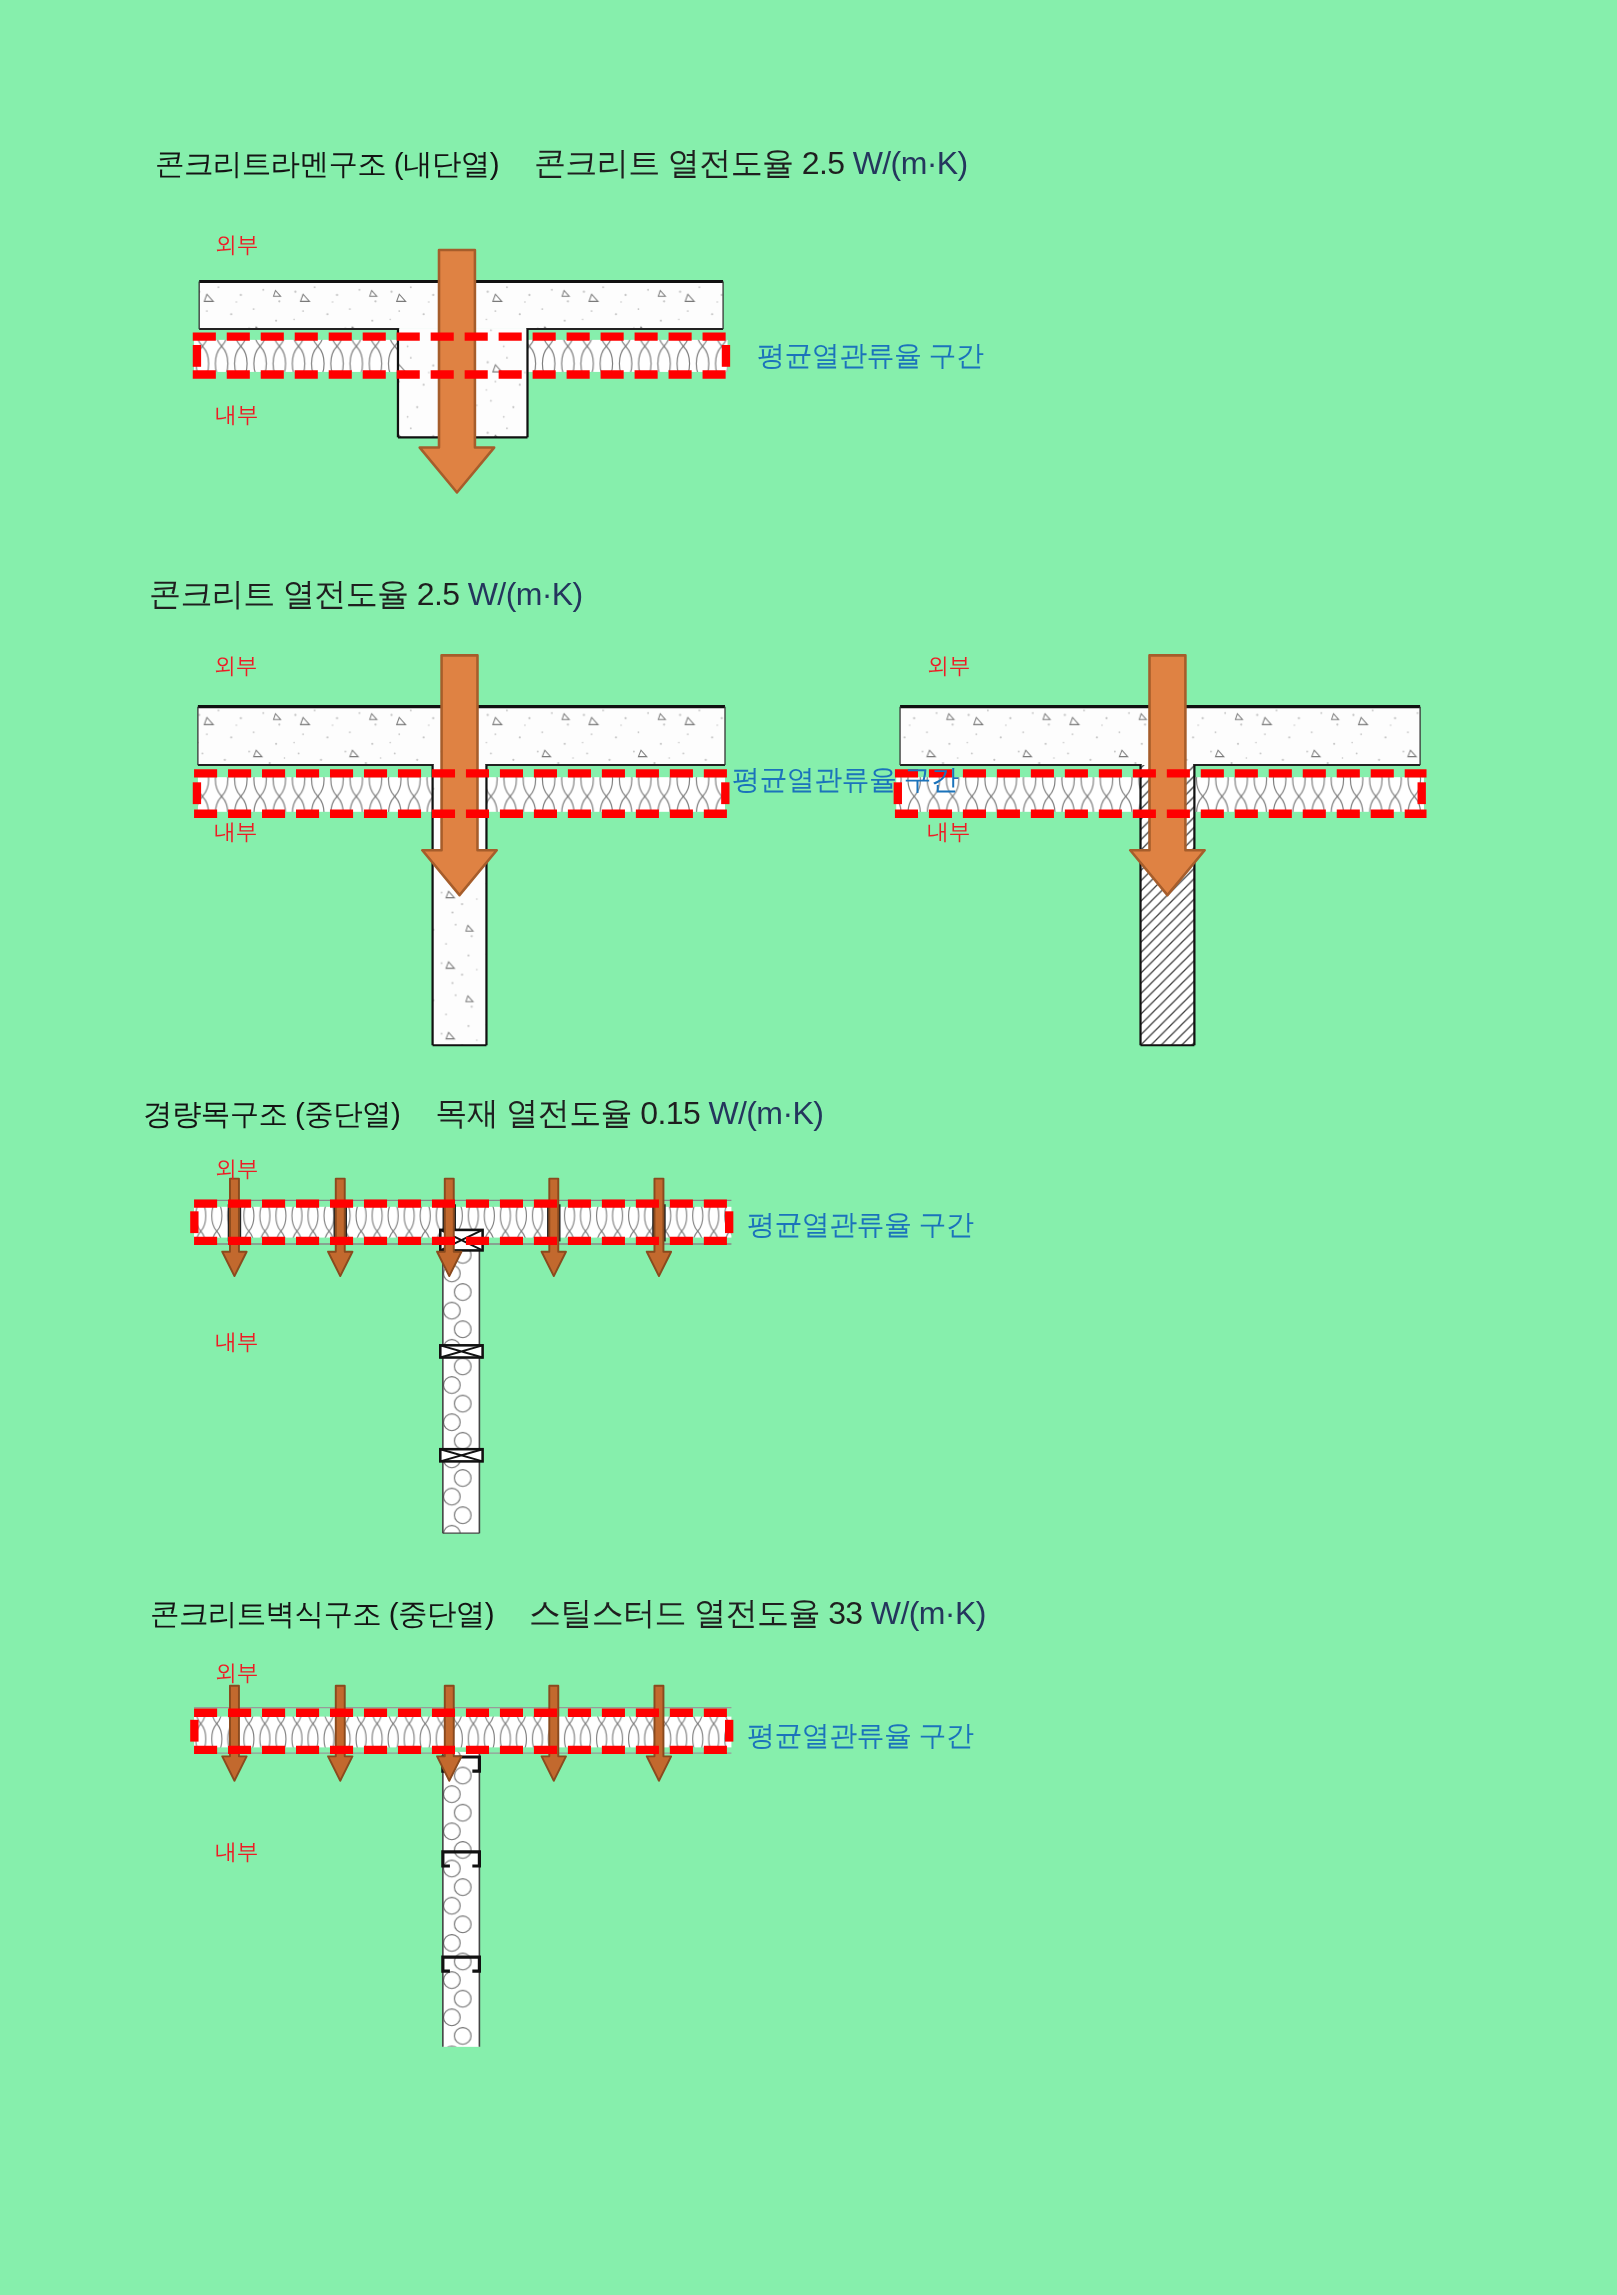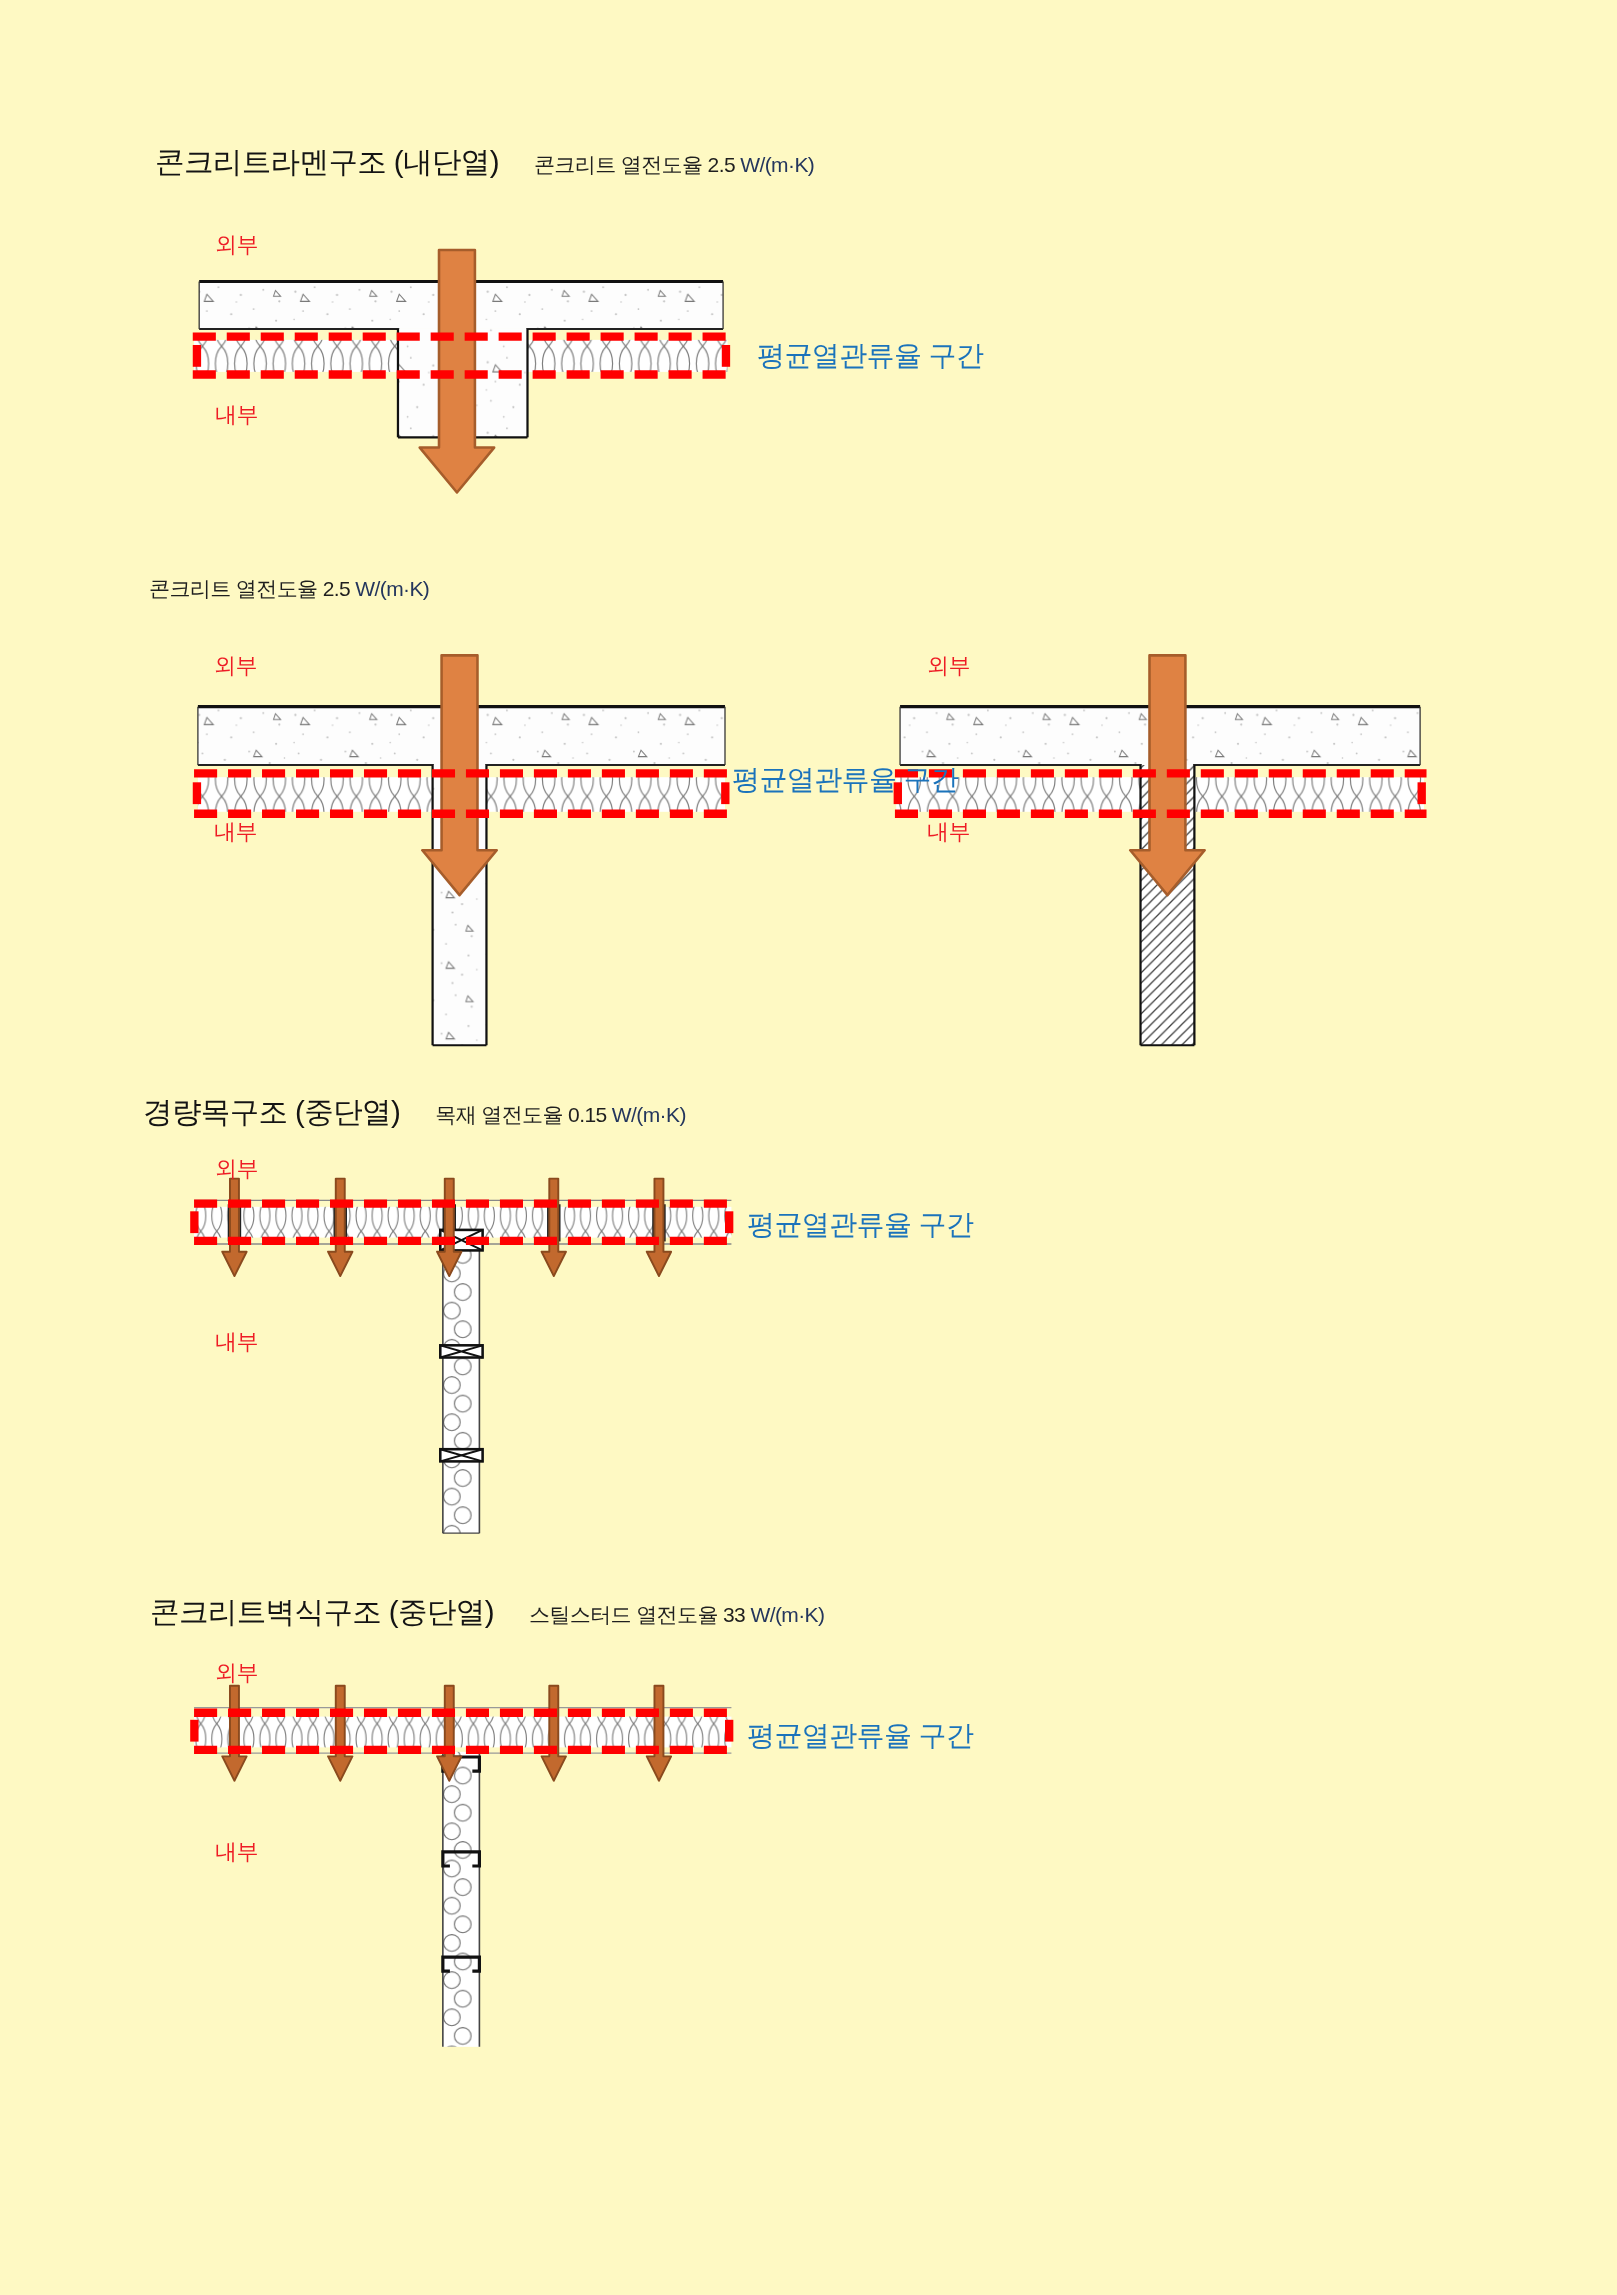--- a/index.html
+++ b/index.html
@@ -1,22 +1,22 @@
 <!DOCTYPE html>
 <html style="font-size:10.3px"><head>
 <meta charset="utf-8">
 <style>
   html,body{margin:0;padding:0;background:#ffffff;}
-  #page{position:relative;width:1618px;height:2295px;background:#fef9c3;overflow:hidden;
+  #page{position:relative;width:1618px;height:2295px;background:#86efac;overflow:hidden;
         font-family:"Liberation Sans", sans-serif;}
   #diagram-canvas{position:absolute;left:0;top:0;z-index:1;}
   .txt{position:absolute;z-index:2;white-space:nowrap;line-height:1.1;}
   .title-row{display:flex;align-items:baseline;column-gap:35px;}
   .sec-title{font-size:29.5px;color:#141414;letter-spacing:-0.6px;}
-  .sec-sub{font-size:21px;color:#1f1f1f;letter-spacing:-0.6px;}
+  .sec-sub{font-size:32px;color:#1f1f1f;letter-spacing:-0.6px;}
   .sec-sub .unit{color:#24365d;}
   .red-lab{font-size:22px;color:#ee1c25;letter-spacing:-0.6px;margin-left:28px;}
   .blue-lab{font-size:28px;color:#1b73bb;letter-spacing:-0.6px;}
 </style>
 </head>
 <body>
 
 <div id="page">
 
 <svg id="diagram-canvas" width="1618" height="2295" viewBox="0 0 2522 3579" xmlns="http://www.w3.org/2000/svg">

